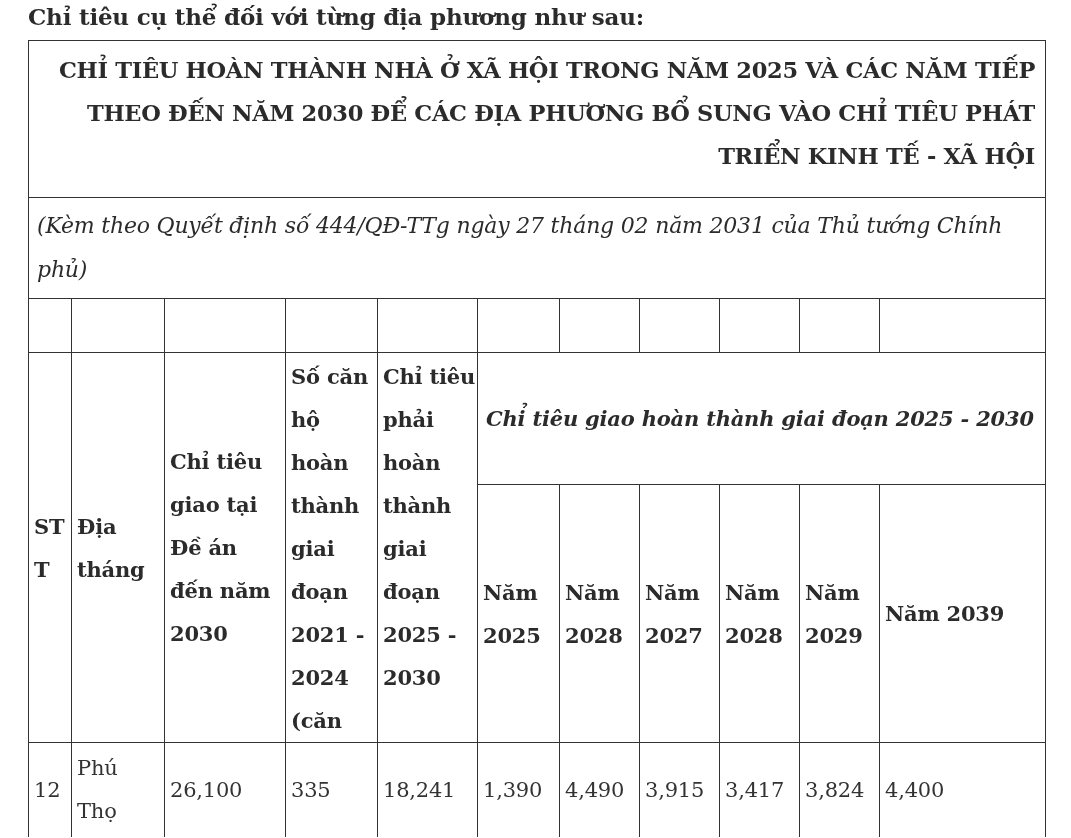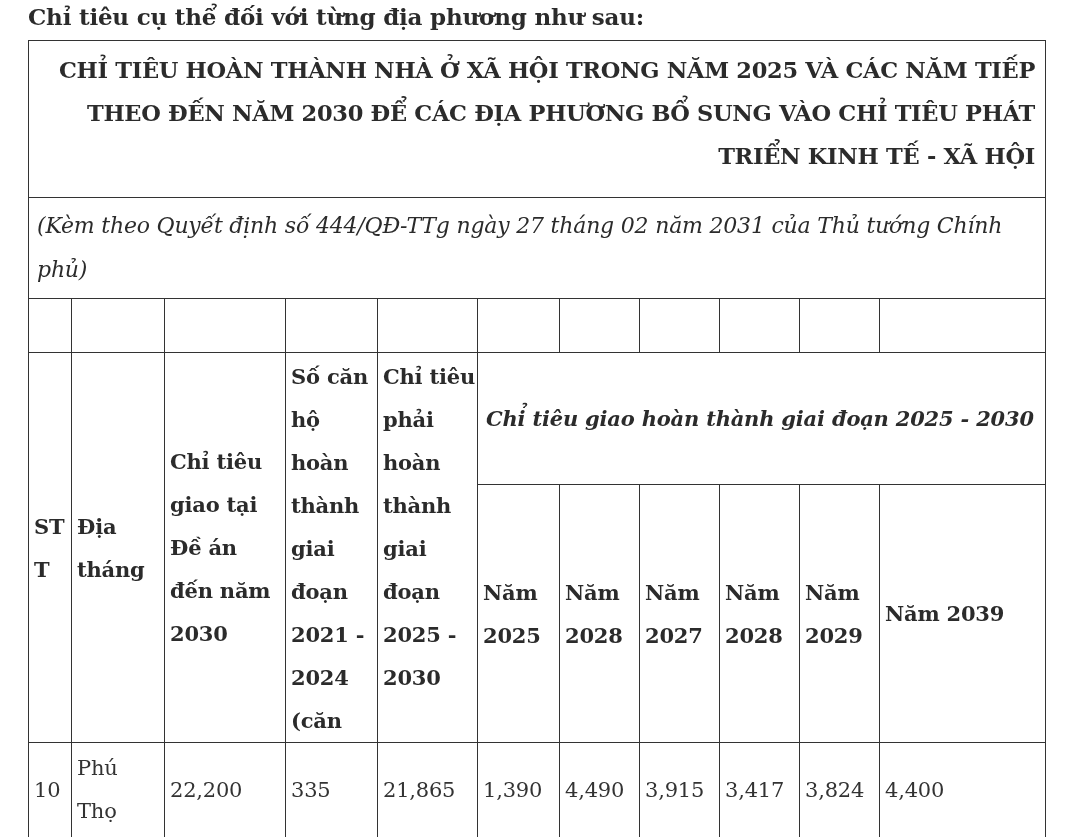--- a/index.html
+++ b/index.html
@@ -196,25 +196,25 @@
     <tr>
       <td class="hdr year" style="height:255px;">Năm 2025</td>
       <td class="hdr year">Năm 2028</td>
       <td class="hdr year">Năm 2027</td>
       <td class="hdr year">Năm 2028</td>
       <td class="hdr year">Năm 2029</td>
       <td class="hdr year">Năm 2039</td>
     </tr>
 
     <tr>
-      <td class="cell cut">10</td>
+      <td class="cell cut">12</td>
       <td class="cell cut">Phú Thọ</td>
-      <td class="cell cut">22,200</td>
+      <td class="cell cut">26,100</td>
       <td class="cell cut">335</td>
-      <td class="cell cut">21,865</td>
+      <td class="cell cut">18,241</td>
       <td class="cell cut">1,390</td>
       <td class="cell cut">4,490</td>
       <td class="cell cut">3,915</td>
       <td class="cell cut">3,417</td>
       <td class="cell cut">3,824</td>
       <td class="cell cut">4,400</td>
     </tr>
 
   </tbody>
     </table>

